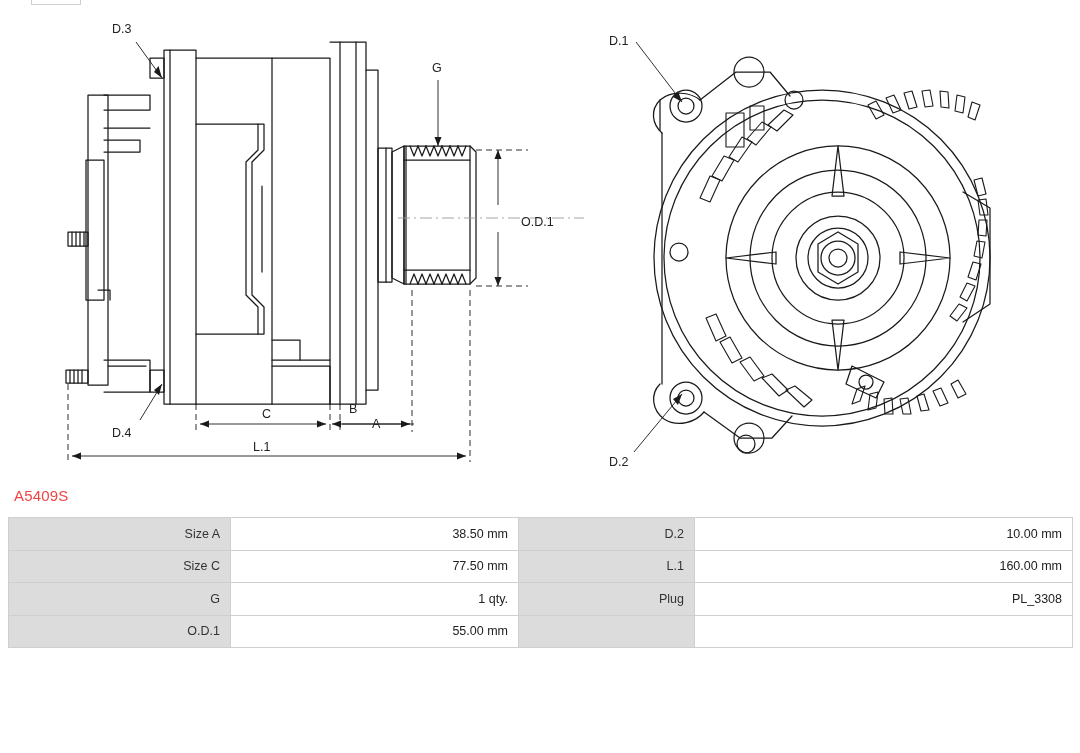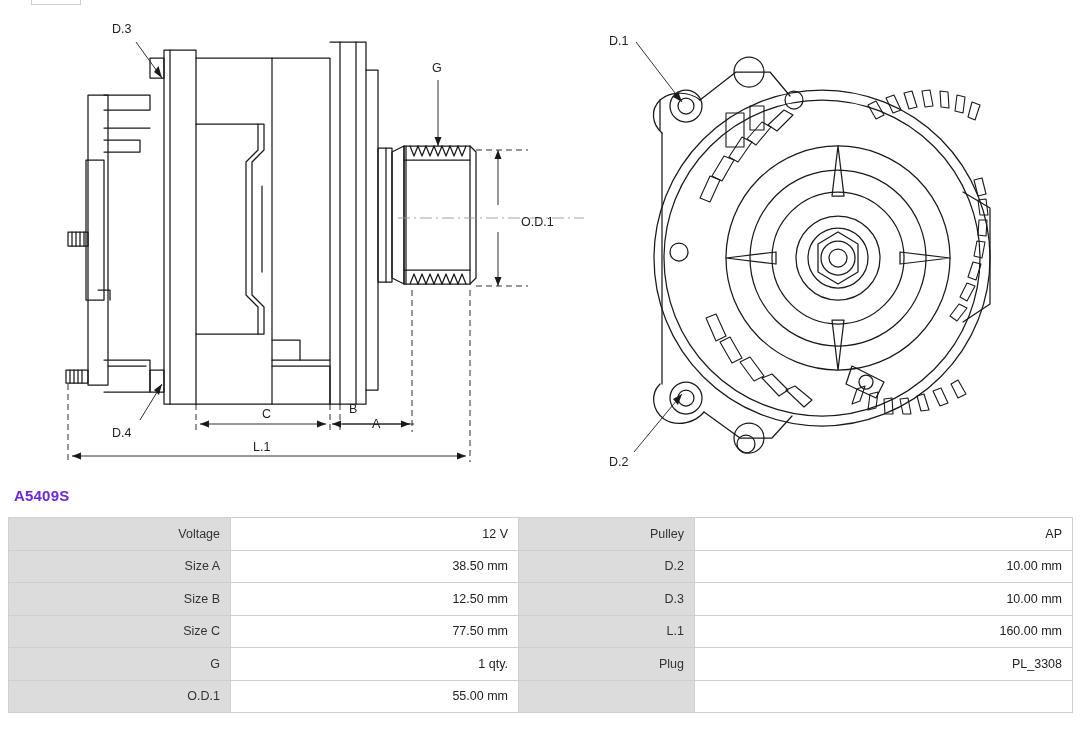--- a/index.html
+++ b/index.html
@@ -12,22 +12,22 @@
     position:relative;
     overflow:hidden;
   }
   #drawing {
     position:absolute; left:0; top:0; width:1080px; height:480px;
   }
   .part-code {
     position:absolute;
     left:14px; top:487px;
     font-size:15px;
-    color:#6d28d9;
-    font-weight:700;
+    color:#ef4444;
+    font-weight:400;
     letter-spacing:0.2px;
   }
   table.specs {
     position:absolute;
     left:8px; top:517px;
     width:1064px;
     border-collapse:collapse;
     table-layout:fixed;
   }
   table.specs td {
@@ -281,35 +281,23 @@
 
 <table class="specs">
   <colgroup>
     <col class="c1">
       <col class="c2">
       <col class="c3">
       <col class="c4">
   </colgroup>
   <tbody>
     <tr>
-      <td class="lbl">Voltage</td>
-      <td class="val">12 V</td>
-      <td class="lbl">Pulley</td>
-      <td class="val">AP</td>
-    </tr>
-    <tr>
       <td class="lbl">Size A</td>
       <td class="val">38.50 mm</td>
       <td class="lbl">D.2</td>
-      <td class="val">10.00 mm</td>
-    </tr>
-    <tr>
-      <td class="lbl">Size B</td>
-      <td class="val">12.50 mm</td>
-      <td class="lbl">D.3</td>
       <td class="val">10.00 mm</td>
     </tr>
     <tr>
       <td class="lbl">Size C</td>
       <td class="val">77.50 mm</td>
       <td class="lbl">L.1</td>
       <td class="val">160.00 mm</td>
     </tr>
     <tr>
       <td class="lbl">G</td>

